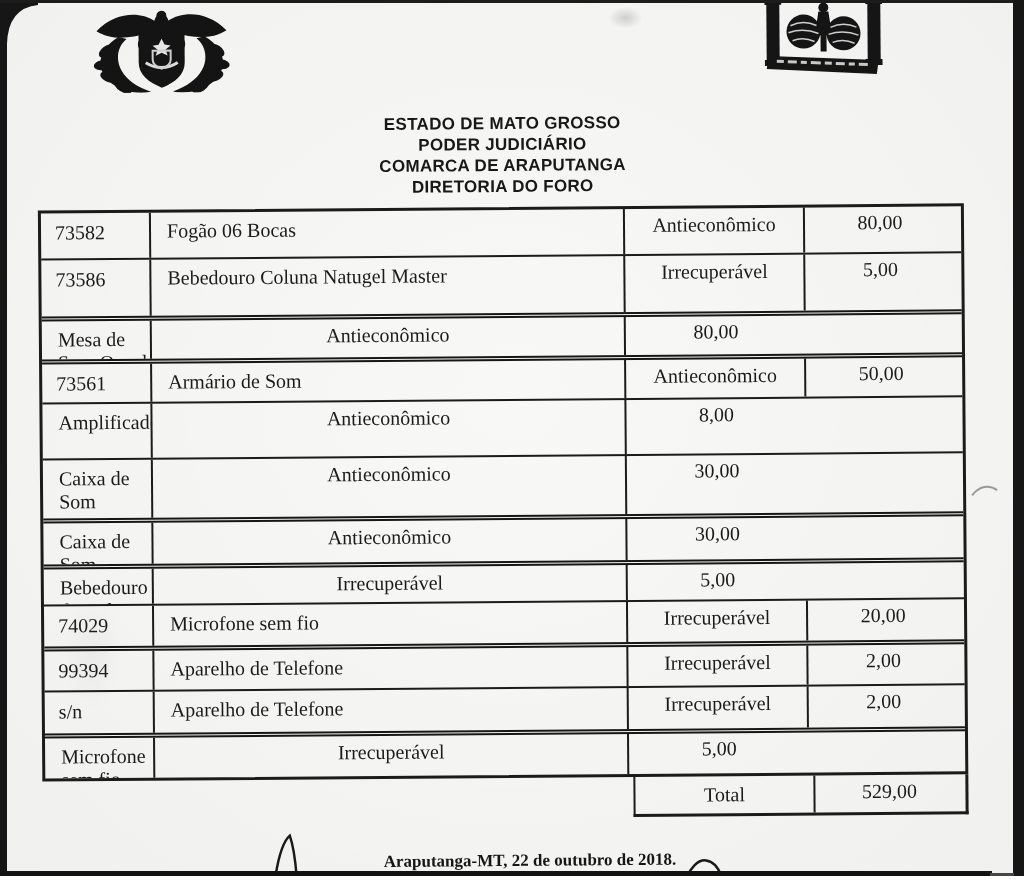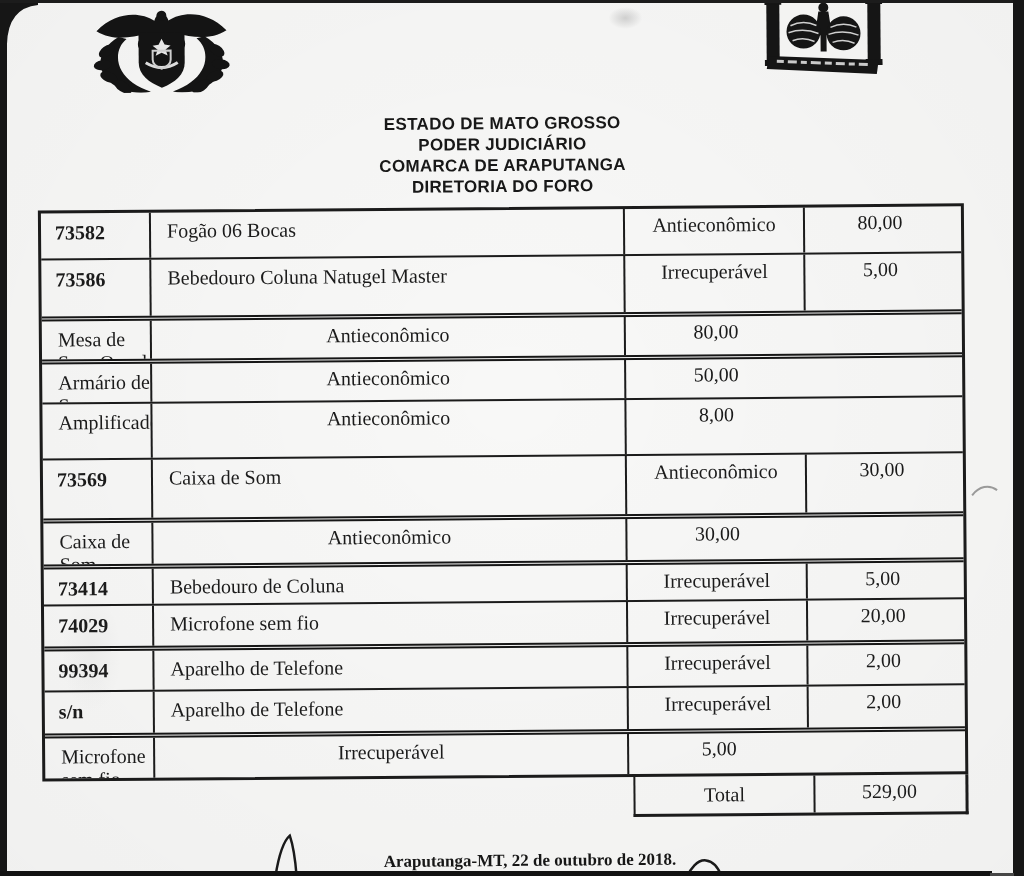--- a/index.html
+++ b/index.html
@@ -23,21 +23,21 @@
   .coat-left { position:absolute; left:92px; top:2px; width:146px; height:88px; }
   .emblem-right { position:absolute; left:768px; top:0px; width:118px; height:80px; }
 
   
   .doc-table { position:absolute; left:40px; top:207px; width:926px; }
   .t-body { width:926px; box-sizing:border-box; border:3px solid #1b1b1b; background:transparent; }
   .t-row { display:grid; grid-template-columns:110px 474px 180px 150px; box-sizing:border-box; }
   .t-row + .t-row { border-top:2px solid #1b1b1b; }
   .t-row.dbl { border-top:5px double #161616; }
   .cell { box-sizing:border-box; overflow:hidden; }
-  .c-code { border-right:2px solid #1b1b1b; padding:8px 0 0 14px; font-weight:700; font-size:20px; }
+  .c-code { border-right:2px solid #1b1b1b; padding:8px 0 0 14px; font-weight:400; font-size:20px; }
   .c-desc { border-right:2px solid #1b1b1b; padding:7px 0 0 16px; font-size:20px; }
   .c-cond { border-right:2px solid #1b1b1b; padding:5px 0 0 0; text-align:center; font-size:20px; }
   .c-val  { padding:4px 0 0 0; text-align:center; font-size:20px; }
 
   .t-total {
     display:grid; grid-template-columns:180px 148px; box-sizing:border-box;
     margin-left:591px; width:335px; height:40px;
     border:3px solid #1b1b1b; border-top:0; border-left-width:2px;
   }
   .t-total .tl { border-right:2px solid #1b1b1b; text-align:center; padding-top:7px; font-size:20px; }
@@ -161,42 +161,41 @@
     <div class="cell c-desc">Bebedouro Coluna Natugel Master</div>
     <div class="cell c-cond">Irrecuperável</div>
     <div class="cell c-val">5,00</div>
   </div>
           <div class="t-row dbl" style="height: 43px;">
     <div class="cell c-desc">Mesa de Som Oneal</div>
     <div class="cell c-cond">Antieconômico</div>
     <div class="cell c-val">80,00</div>
   </div>
           <div class="t-row dbl" style="height: 43px;">
+    <div class="cell c-code">73561</div>
     <div class="cell c-desc">Armário de Som</div>
     <div class="cell c-cond">Antieconômico</div>
     <div class="cell c-val">50,00</div>
   </div>
           <div class="t-row" style="height: 56px;">
     <div class="cell c-desc">Amplificador</div>
     <div class="cell c-cond">Antieconômico</div>
     <div class="cell c-val">8,00</div>
   </div>
           <div class="t-row" style="height: 60px;">
-    <div class="cell c-code">73569</div>
     <div class="cell c-desc">Caixa de Som</div>
     <div class="cell c-cond">Antieconômico</div>
     <div class="cell c-val">30,00</div>
   </div>
           <div class="t-row dbl" style="height: 46px;">
     <div class="cell c-desc">Caixa de Som</div>
     <div class="cell c-cond">Antieconômico</div>
     <div class="cell c-val">30,00</div>
   </div>
           <div class="t-row dbl" style="height: 40px;">
-    <div class="cell c-code">73414</div>
     <div class="cell c-desc">Bebedouro de Coluna</div>
     <div class="cell c-cond">Irrecuperável</div>
     <div class="cell c-val">5,00</div>
   </div>
           <div class="t-row" style="height: 42px;">
     <div class="cell c-code">74029</div>
     <div class="cell c-desc">Microfone sem fio</div>
     <div class="cell c-cond">Irrecuperável</div>
     <div class="cell c-val">20,00</div>
   </div>

